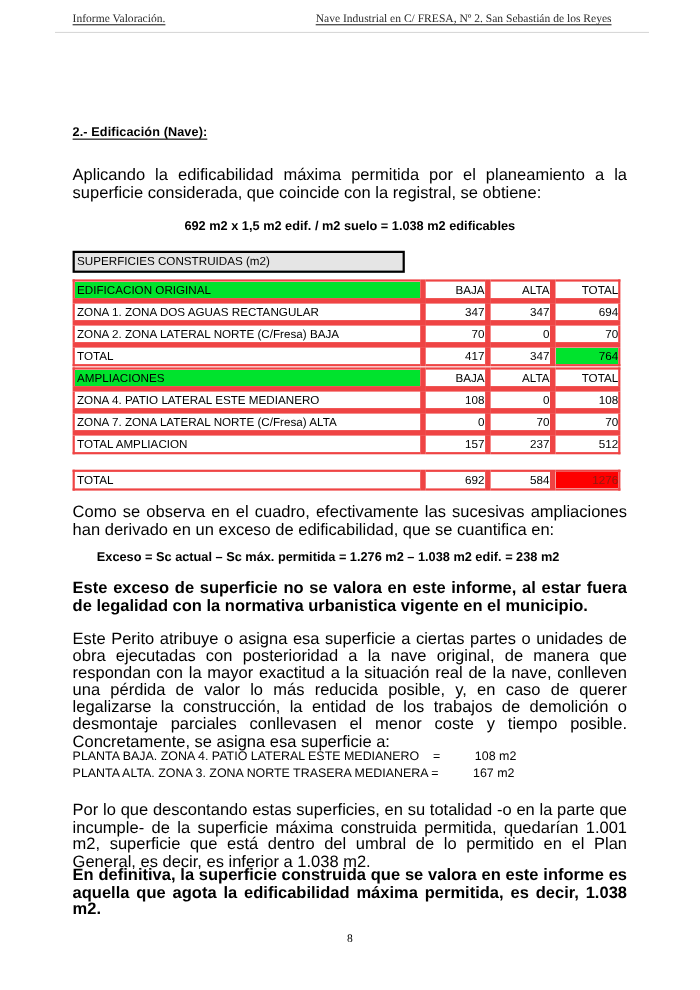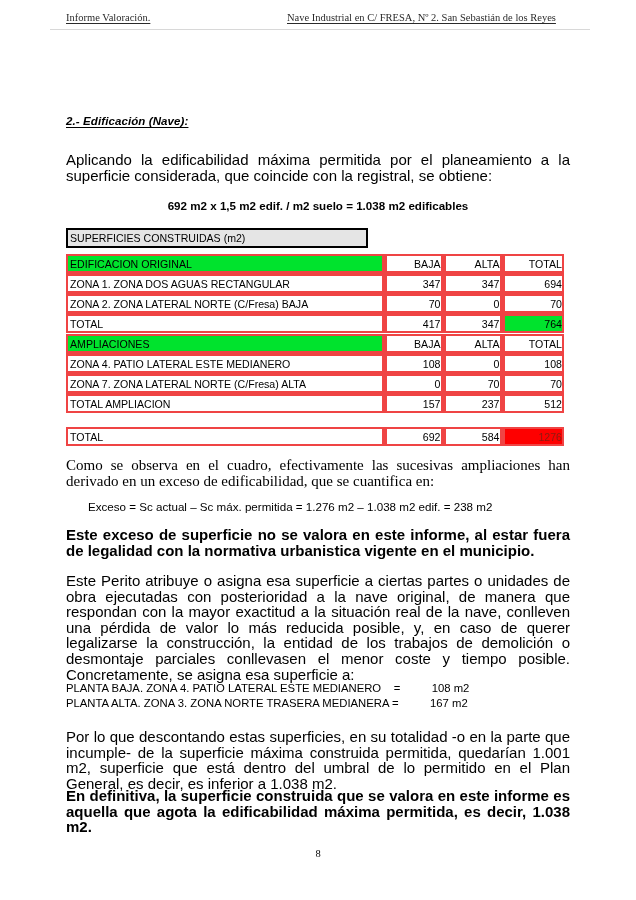--- a/index.html
+++ b/index.html
@@ -50,21 +50,20 @@
   
   .sec-title {
     position: absolute;
     left: 66px;
     top: 115px;
     font-size: 11.5px;
     font-weight: bold;
     text-decoration: underline;
     text-underline-offset: 2px;
     letter-spacing: 0.1px;
-    font-style: italic;
   }
 
   .para {
     position: absolute;
     left: 66px;
     width: 504px;
     font-size: 15px;
     line-height: 15.6px;
     text-align: justify;
     text-justify: inter-word;
@@ -78,21 +77,21 @@
     text-align: center;
     font-size: 11.6px;
     font-weight: bold;
   }
 
   .indent-bold {
     position: absolute;
     left: 88px;
     width: 490px;
     font-size: 11.6px;
-    font-weight: normal;
+    font-weight: bold;
     white-space: nowrap;
   }
 
   
   .xl {
     position: absolute;
     border-collapse: collapse;
     font-size: 10.6px;
     table-layout: fixed;
     background: #ffffff;
@@ -248,21 +247,21 @@
     <tbody>
       <tr class="outer-top outer-bottom">
         <td class="edge-l">TOTAL</td>
         <td class="num">692</td>
         <td class="num">584</td>
         <td class="num cell-red edge-r">1276</td>
       </tr>
     </tbody>
   </table>
 
-  <div class="para" style="top:458px;font-family:Liberation Serif, serif;">Como se observa en el cuadro, efectivamente las sucesivas ampliaciones han derivado en un exceso de edificabilidad, que se cuantifica en:</div>
+  <div class="para" style="top:458px;">Como se observa en el cuadro, efectivamente las sucesivas ampliaciones han derivado en un exceso de edificabilidad, que se cuantifica en:</div>
 
   <div class="indent-bold" style="top:500px;">Exceso = Sc actual – Sc máx. permitida = 1.276 m2 – 1.038 m2 edif. = 238 m2</div>
 
   <div class="para bold" style="top:527px;">Este exceso de superficie no se valora en este informe, al estar fuera de legalidad con la normativa urbanistica vigente en el municipio.</div>
 
   <div class="para" style="top:573px;">Este Perito atribuye o asigna esa superficie a ciertas partes o unidades de obra ejecutadas con posterioridad a la nave original, de manera que respondan con la mayor exactitud a la situación real de la nave, conlleven una pérdida de valor lo más reducida posible, y, en caso de querer legalizarse la construcción, la entidad de los trabajos de demolición o desmontaje parciales conllevasen el menor coste y tiempo posible. Concretamente, se asigna esa superficie a:</div>
 
   <div class="two-col-line" style="top:681px;">PLANTA BAJA. ZONA 4. PATIO LATERAL ESTE MEDIANERO    =          108 m2</div>
   <div class="two-col-line" style="top:696px;">PLANTA ALTA. ZONA 3. ZONA NORTE TRASERA MEDIANERA =          167 m2</div>
 

